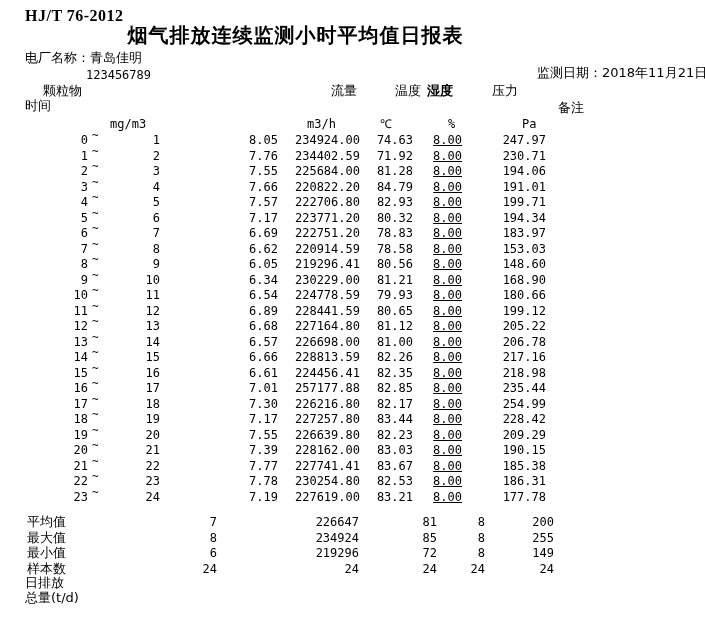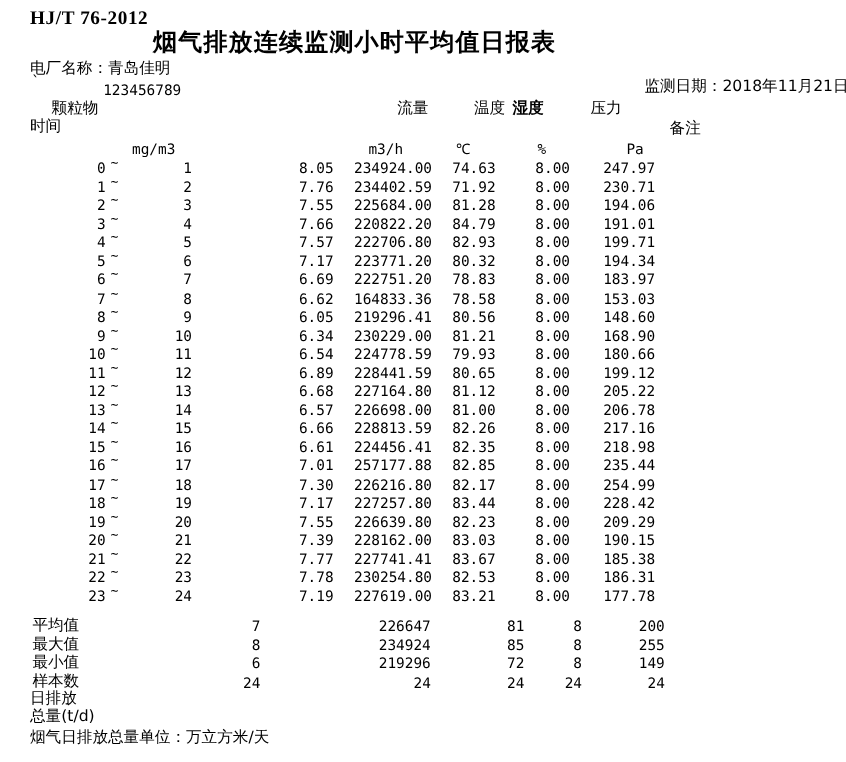--- a/index.html
+++ b/index.html
@@ -32,21 +32,21 @@
   .u-pres{left:502px;}
   
   .row{position:absolute;left:0;width:705px;height:15px;}
   .row span{position:absolute;display:block;text-align:right;font-family:"DejaVu Sans Mono",monospace;font-size:12px;line-height:14px;white-space:pre;}
   .c-start{left:48px;width:40px;}
   .c-tilde{left:92px;width:16px;text-align:left !important;top:-4px;font-size:11px !important;}
   .c-end{left:120px;width:40px;}
   .c-pm{left:218px;width:60px;}
   .c-flow{left:268px;width:92px;}
   .c-temp{left:363px;width:50px;}
-  .c-hum{left:425px;width:50px;}
+  .c-hum{left:412px;width:50px;text-decoration:underline;}
   .c-pres{left:482px;width:64px;}
   
   .srow{position:absolute;left:2px;width:705px;height:15px;}
   .srow span{position:absolute;display:block;text-align:right;font-family:"DejaVu Sans Mono",monospace;font-size:12px;line-height:14px;white-space:pre;}
   .s-label{left:25px;width:90px;text-align:left !important;font-family:"DejaVu Sans",sans-serif !important;font-size:13px !important;}
   .s-pm{left:155px;width:60px;}
   .s-flow{left:267px;width:90px;}
   .s-temp{left:385px;width:50px;}
   .s-hum{left:433px;width:50px;}
   .s-pres{left:488px;width:64px;}
@@ -151,21 +151,21 @@
         <span class="c-flow">222751.20</span>
         <span class="c-temp">78.83</span>
         <span class="c-hum">8.00</span>
         <span class="c-pres">183.97</span>
       </div>
       <div class="row" style="top: 241.5px;">
         <span class="c-start">7</span>
         <span class="c-tilde">~</span>
         <span class="c-end">8</span>
         <span class="c-pm">6.62</span>
-        <span class="c-flow">164833.36</span>
+        <span class="c-flow">220914.59</span>
         <span class="c-temp">78.58</span>
         <span class="c-hum">8.00</span>
         <span class="c-pres">153.03</span>
       </div>
       <div class="row" style="top: 257px;">
         <span class="c-start">8</span>
         <span class="c-tilde">~</span>
         <span class="c-end">9</span>
         <span class="c-pm">6.05</span>
         <span class="c-flow">219296.41</span>
@@ -354,15 +354,14 @@
         <span class="s-pm">24</span>
         <span class="s-flow">24</span>
         <span class="s-temp">24</span>
         <span class="s-hum">24</span>
         <span class="s-pres">24</span>
       </div>
     </div>
 
   <div class="abs cjk f-daily">日排放</div>
   <div class="abs cjk f-total">总量(t/d)</div>
-  <div class="abs cjk f-note">烟气日排放总量单位：万立方米/天</div>
 
 </div>
 
 </body></html>

